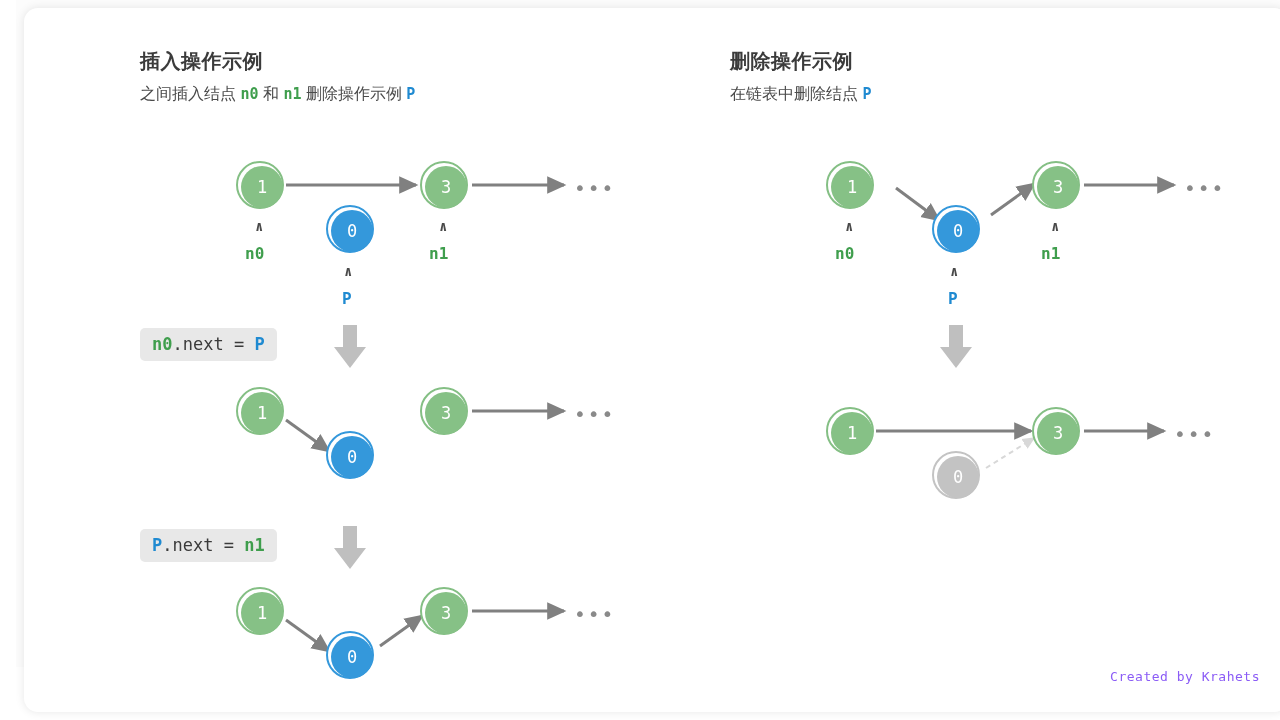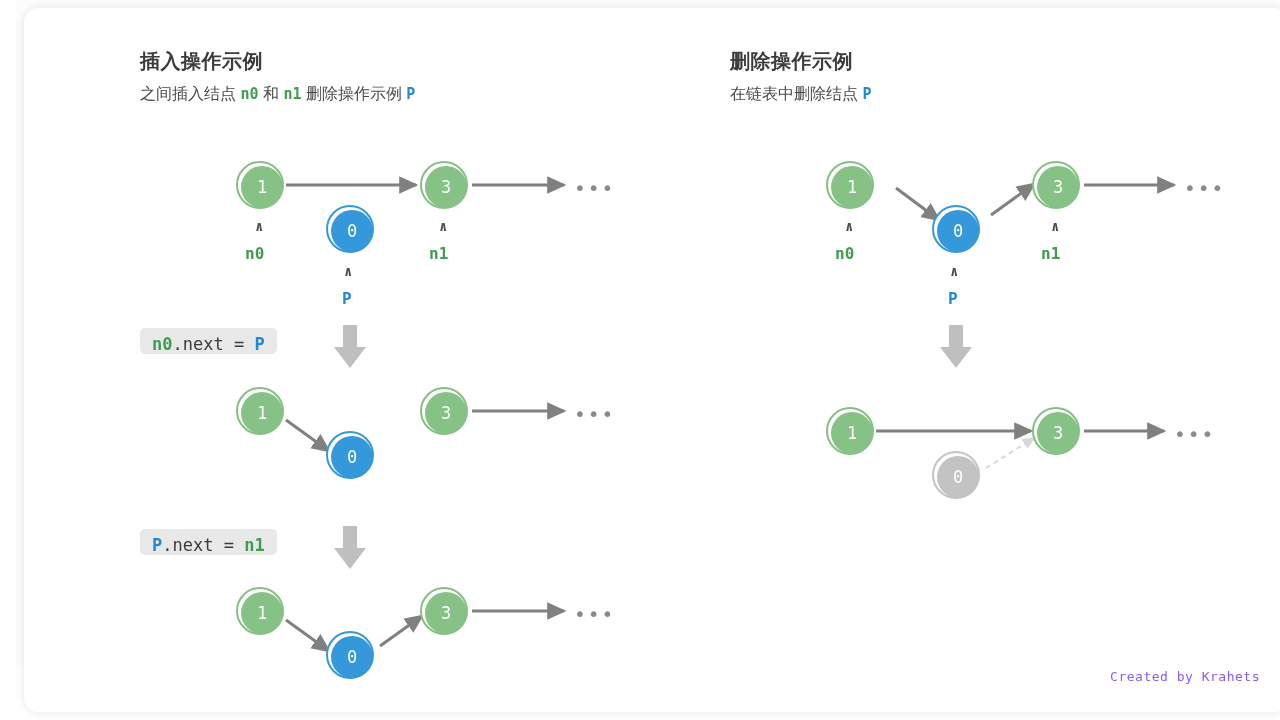--- a/index.html
+++ b/index.html
@@ -101,21 +101,21 @@
     z-index: 3;
     white-space: nowrap;
   }
   .ptr-label.green { color: #3f9e4d; }
   .ptr-label.blue  { color: #1f8ad1; }
 
   .code-chip {
     position: absolute;
     background: #e8e8e8;
     border-radius: 5px;
-    padding: 6px 12px 0 12px;
+    padding: 6px 12px 7px 12px;
     font-family: "DejaVu Sans Mono", monospace;
     font-size: 17px;
     color: #3b3b3b;
     white-space: nowrap;
     z-index: 3;
   }
   .code-chip .tk-g { color: #3f9e4d; font-weight: bold; }
   .code-chip .tk-b { color: #1f8ad1; font-weight: bold; }
   .code-chip .tk-d { color: #3b3b3b; }
 

